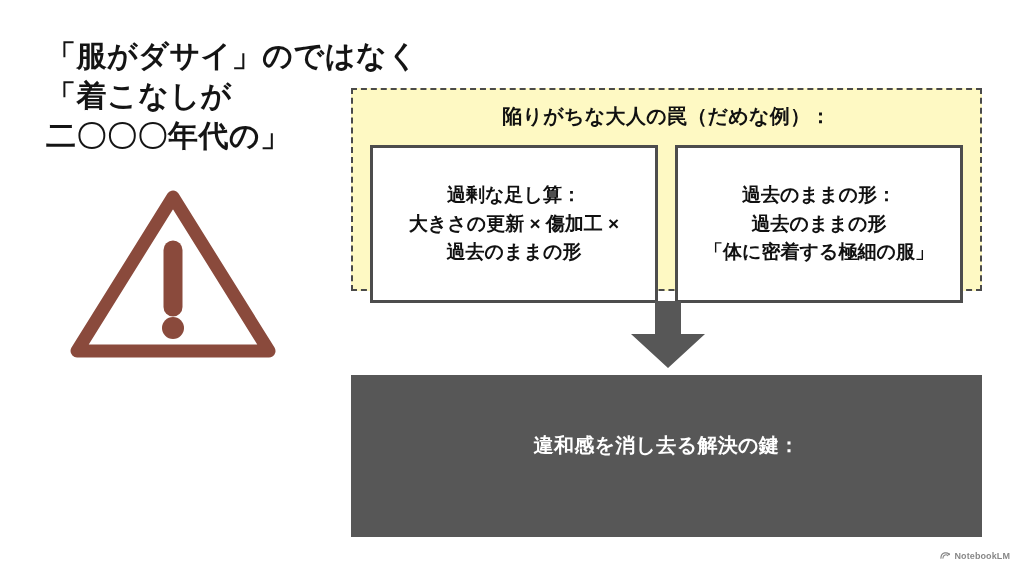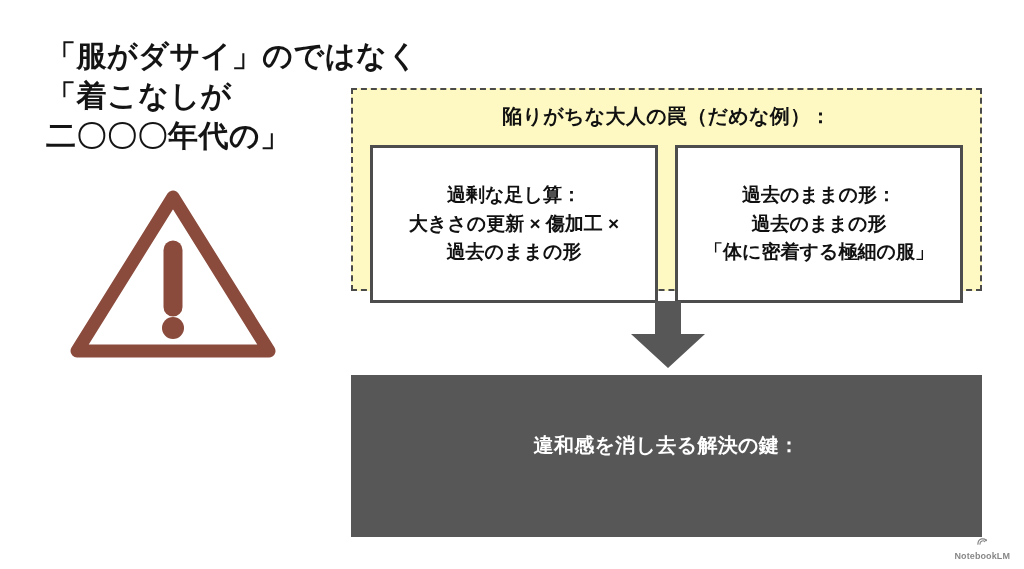--- a/index.html
+++ b/index.html
@@ -141,21 +141,20 @@
 
   
   .watermark {
     position: absolute;
     right: 14px;
     bottom: 8px;
     display: flex;
     align-items: center;
     gap: 4px;
     opacity: 0.62;
-    flex-direction: column;
   }
   .watermark svg { display: block; width: 11px; height: 11px; }
   .watermark-label {
     font-size: 9px;
     font-weight: 700;
     color: #3d3d3d;
     letter-spacing: 0.1px;
   }
 </style>
 </head>

